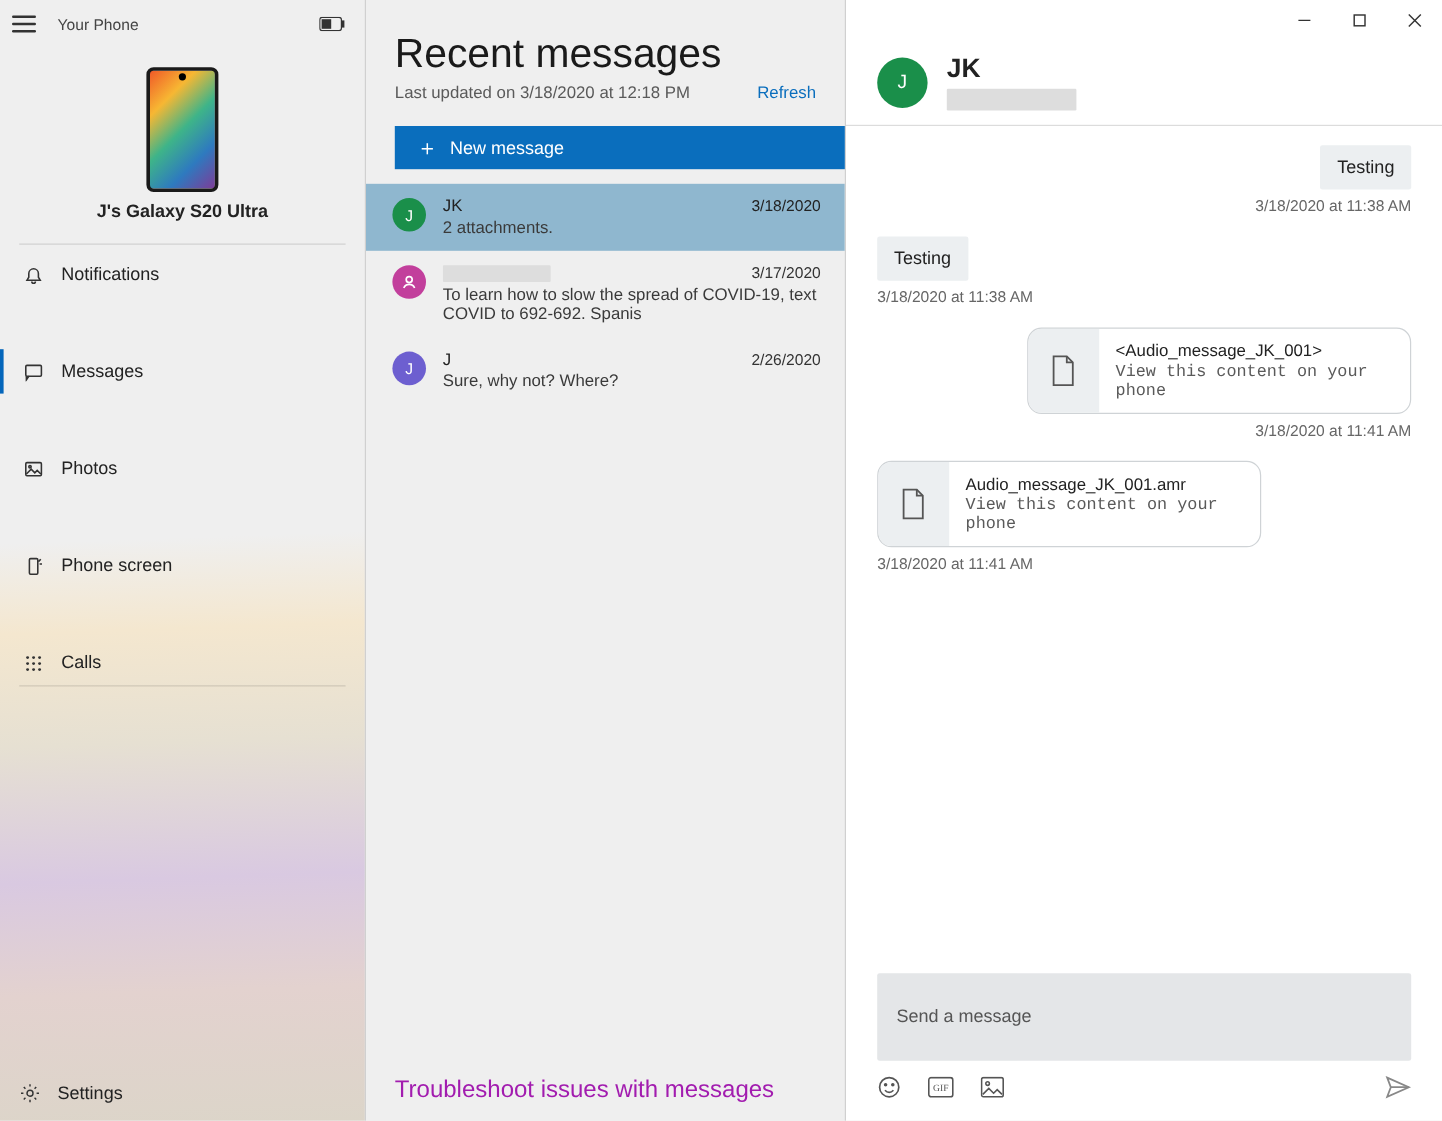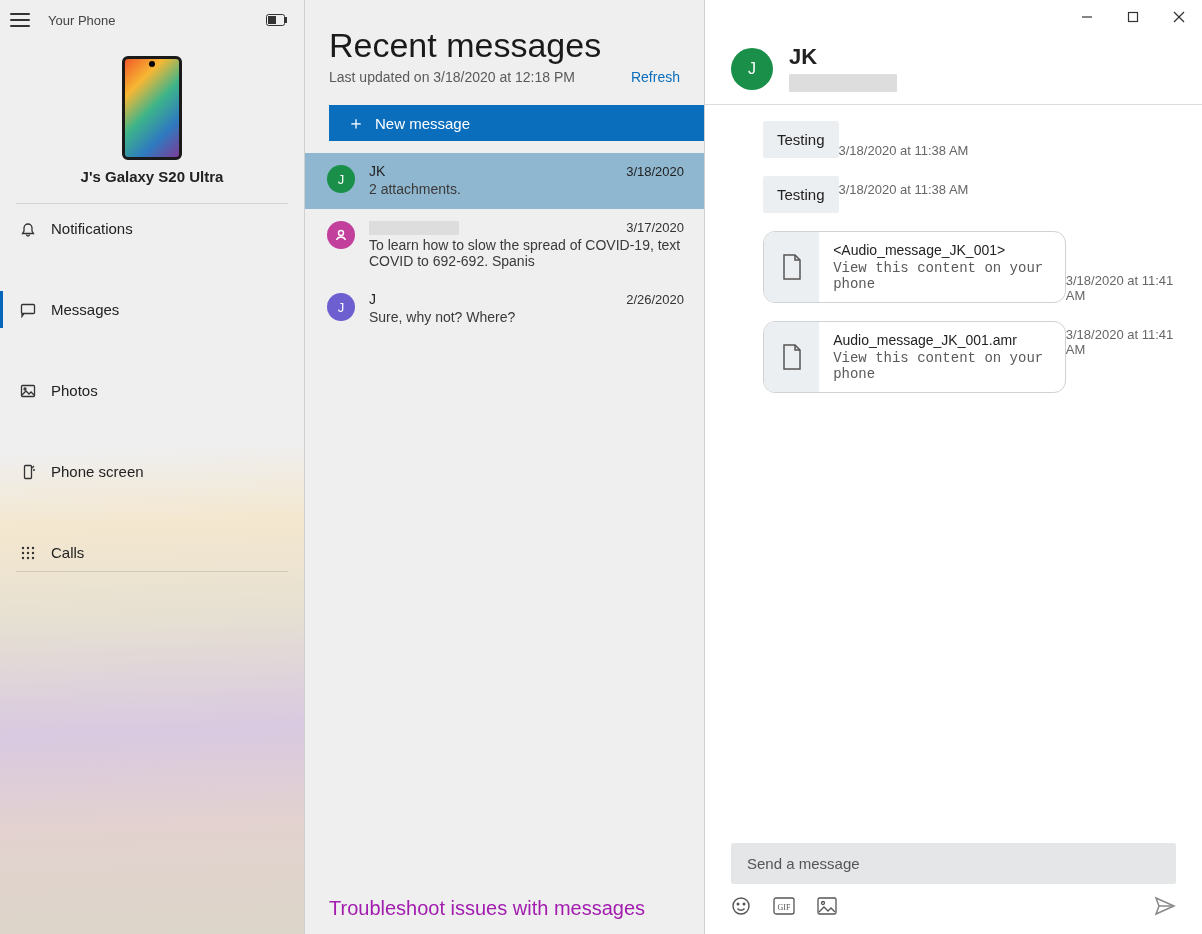--- a/index.html
+++ b/index.html
@@ -99,32 +99,32 @@
   .troubleshoot { padding: 14px 24px; font-size:20px; color:#a21caf; cursor:pointer;}
   
   .rightpane { flex:1; height:100%; background:#fff; display:flex; flex-direction:column;}
   .winbtns { height:34px; display:flex; justify-content:flex-end; align-items:center; gap:0;}
   .winbtn{ width:46px; height:34px; display:flex; align-items:center; justify-content:center; cursor:pointer; color:#444;}
   .chat-header { display:flex; align-items:center; gap:16px; padding: 10px 26px 12px 26px; border-bottom:1px solid #dcdcdc; margin: 0 0 6px 0;}
   .chat-header .avatar{width:42px;height:42px;font-size:16px;}
   .chat-header-info .name{font-size:22px; font-weight:600; color:#222;}
   .chat-header-info .redact{width:108px;height:18px;margin-top:4px;}
   .chat-body { flex:1; padding: 10px 26px; overflow:auto;}
-  .bubble-row{display:flex; flex-direction:row; margin-bottom:18px;margin-left:32px;}
+  .bubble-row{display:flex; flex-direction:column; margin-bottom:18px;}
   .bubble-row.sent{align-items:flex-end;}
   .bubble-row.recv{align-items:flex-start;}
   .bubble{ background:#eceff1; padding:10px 14px; font-size:15px; border-radius:2px; max-width:70%;}
   .bubble-time { font-size:13px; color:#666; margin-top:6px;}
   .attach-card { display:flex; border:1px solid #cfd3d6; border-radius:12px; overflow:hidden; max-width: 320px;}
   .attach-icon { width:66px; background:#eceff1; display:flex; align-items:center; justify-content:center;}
   .attach-info { padding:10px 14px; font-size:14px;}
   .attach-title{color:#222;}
   .attach-sub{color:#5a5a5a; margin-top:2px;font-family:Liberation Mono, monospace;}
   .composer-wrap{ padding: 0 26px 18px 26px;}
-  .composer { background:#e4e6e8; padding: 12px 16px; font-size:15px; color:#555; border-radius:2px; cursor:text;}
+  .composer { background:#e4e6e8; padding: 28px 16px; font-size:15px; color:#555; border-radius:2px; cursor:text;}
   .composer-actions{display:flex; align-items:center; gap:22px; margin-top:12px;}
   .composer-actions .spacer{flex:1;}
   .icon-btn {cursor:pointer; color:#555;}
   svg{display:block;}
 </style>
 </head>
 <body>
 
 <div class="sidebar">
   <div class="titlebar-left">
@@ -194,20 +194,29 @@
             <circle cx="13" cy="8" r="1.2"></circle>
             <circle cx="3" cy="13" r="1.2"></circle>
             <circle cx="8" cy="13" r="1.2"></circle>
             <circle cx="13" cy="13" r="1.2"></circle>
           </svg>
       </span>
       <span>Calls</span>
     </div>
   </div>
   <hr class="sep-bottom">
+  <div class="settings-row">
+    <span class="nav-icon">
+      <svg width="18" height="18" viewBox="0 0 18 18" fill="none" stroke="#333" stroke-width="1.2">
+          <circle cx="9" cy="9" r="2.5"></circle>
+          <path d="M9 1.5v2M9 14.5v2M1.5 9h2M14.5 9h2M3.8 3.8l1.4 1.4M12.8 12.8l1.4 1.4M14.2 3.8l-1.4 1.4M5.2 12.8l-1.4 1.4"></path>
+        </svg>
+    </span>
+    <span>Settings</span>
+  </div>
 </div>
 
 <div class="midcol">
   <div class="midcol-header">
     <h1>Recent messages</h1>
     <div class="updated-row">
       <span class="stamp">Last updated on 3/18/2020 at 12:18 PM</span>
       <span class="refresh">Refresh</span>
     </div>
   </div>

